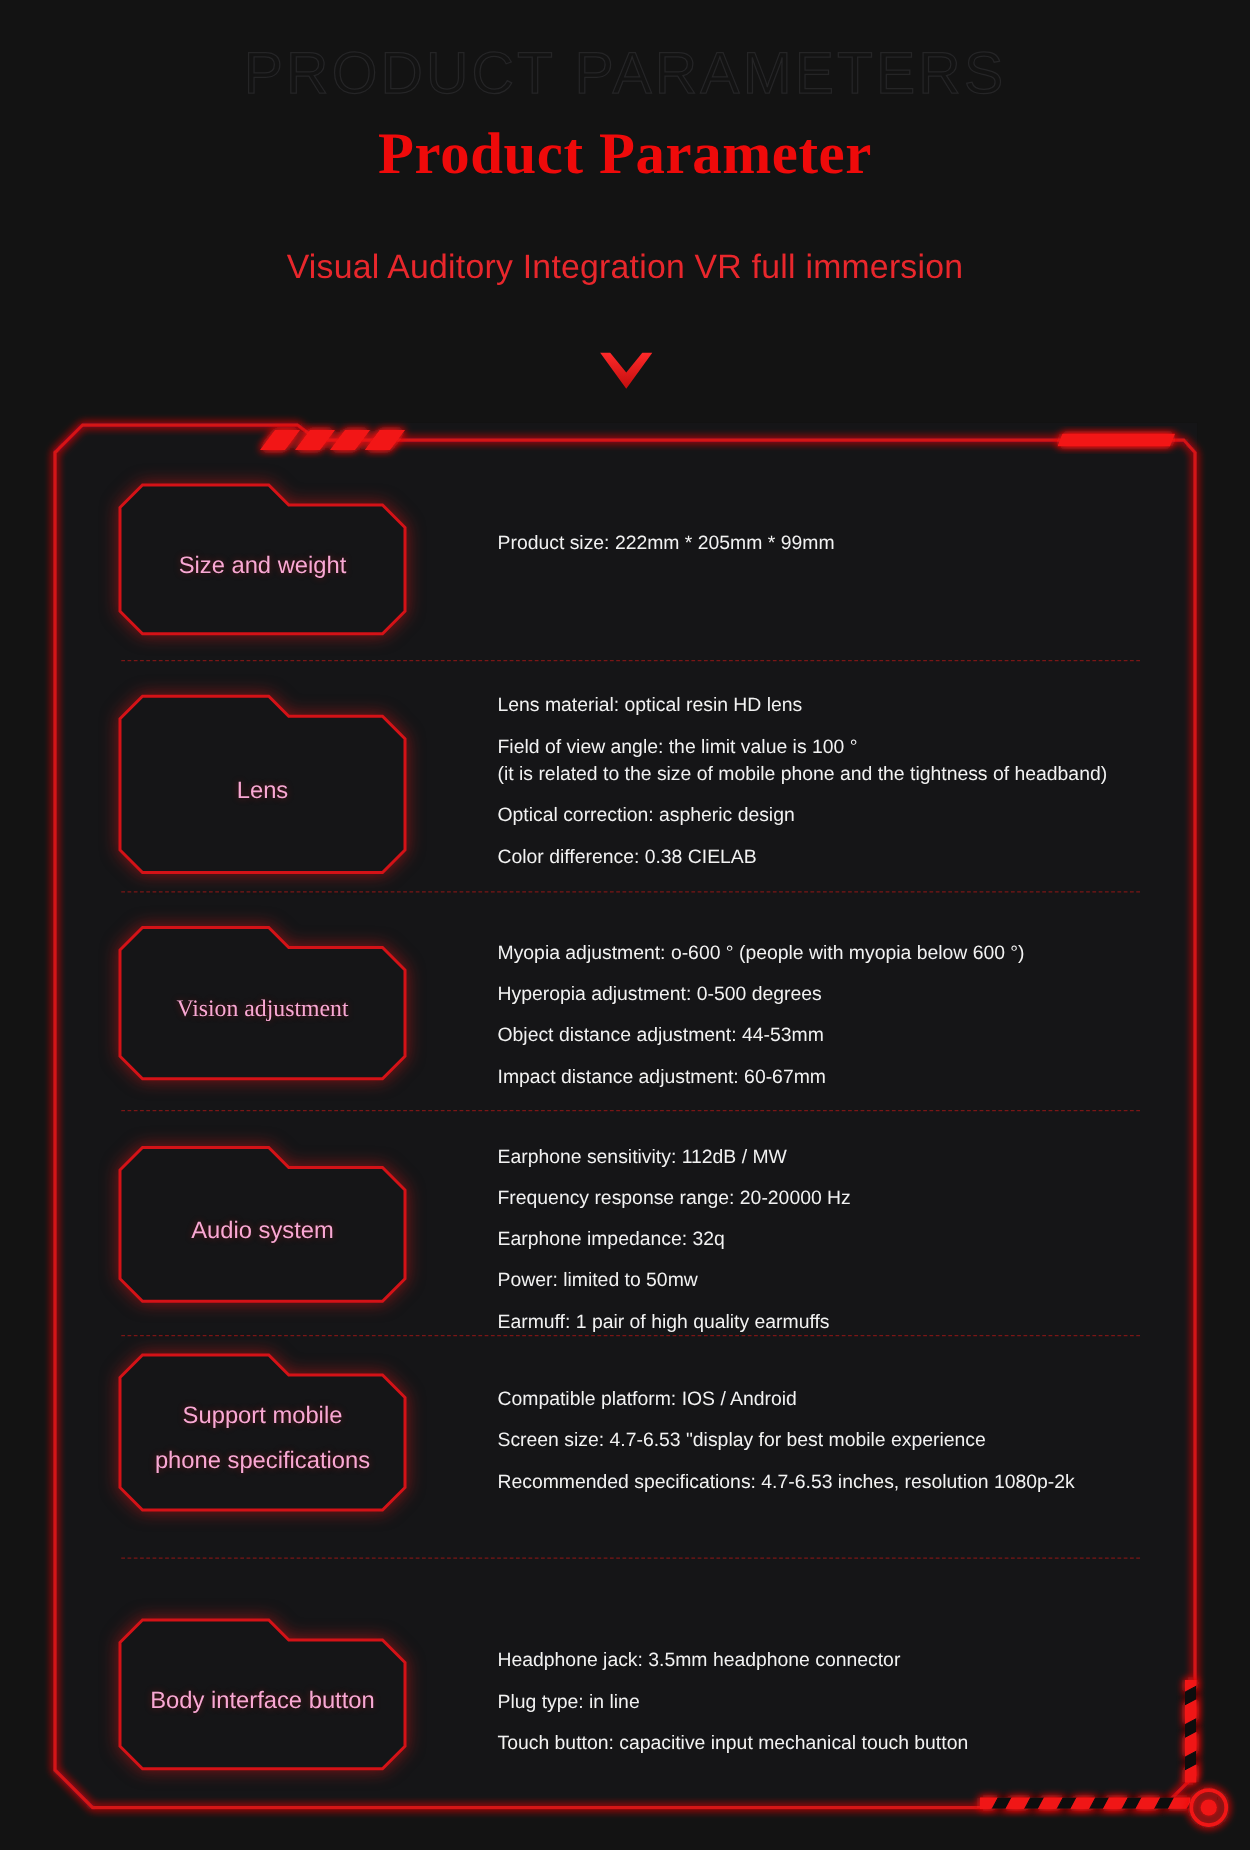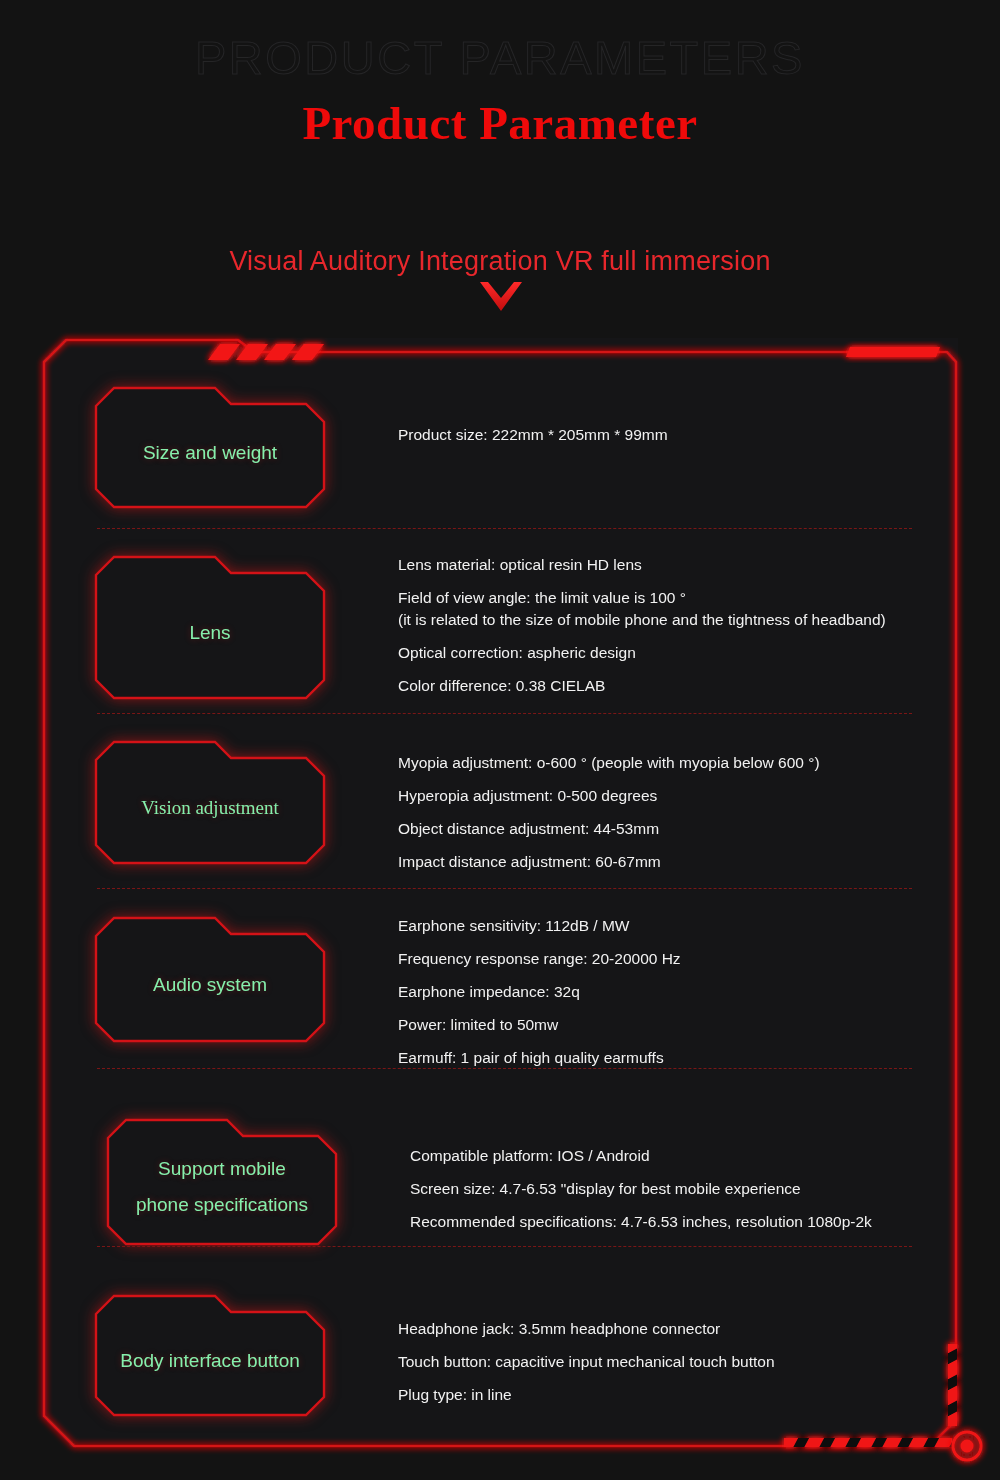--- a/index.html
+++ b/index.html
@@ -36,21 +36,20 @@
     font-size:47px;
     color:#ef0a0a;
     letter-spacing:.5px;
   }
   .sub-title {
     position:absolute; top:198px; left:0; width:1000px;
     text-align:center;
     font-size:27px;
     color:#e8272c;
     letter-spacing:.2px;
-    margin-top:48px;
   }
 
   
   .chevron {
     position:absolute; top:282px; left:480px;
     width:42px; height:30px;
   }
 
   
   .panel {
@@ -79,21 +78,21 @@
     position:relative;
     width:232px;
     flex:0 0 232px;
     margin-left:52px;
   }
   .label-svg { display:block; filter: drop-shadow(0 0 7px rgba(230,20,20,.55)); }
   .label-text {
     position:absolute; left:0; top:0; width:232px; height:100%;
     display:flex; flex-direction:column;
     align-items:center; justify-content:center;
-    color:#86efac;
+    color:#f9a8d4;
     font-size:19px;
     line-height:36px;
     text-align:right;
     padding-top:10px;
     text-shadow:0 0 6px rgba(235,25,25,.35);
   }
 
   
   .content {
     flex:1 1 auto;
@@ -245,21 +244,21 @@
         </div>
         <div class="content" style="padding-top: 0px;">
           <p>Earphone sensitivity: 112dB / MW</p>
           <p>Frequency response range: 20-20000 Hz</p>
           <p>Earphone impedance: 32q</p>
           <p>Power: limited to 50mw</p>
           <p>Earmuff: 1 pair of high quality earmuffs</p>
         </div>
       </div>
       <div class="row-sep" style="position: absolute; top: 730px; border-top-color: rgb(122, 22, 22);"></div>
-      <div class="row" style="position: absolute; left: 0px; top: 780px; width: 736px; padding-left: 12px;">
+      <div class="row" style="position: absolute; left: 0px; top: 744px; width: 736px;">
         <div class="label-box" style="height: 128px;">
           <svg class="label-svg" width="232" height="128" viewBox="0 0 232 128">
             <path d="M 0 18 L 18 0 L 119 0 L 135 16 L 210 16 L 228 34 L 228 106 L 210 124 L 18 124 L 0 106 Z" transform="translate(2,2)" fill="#151517" stroke="#d41217" stroke-width="2.4"></path>
           </svg>
           <div class="label-text">
             <span>Support mobile</span>
             <span>phone specifications</span>
           </div>
         </div>
         <div class="content" style="padding-top: 28px;">
@@ -273,19 +272,19 @@
         <div class="label-box" style="height: 123px;">
           <svg class="label-svg" width="232" height="123" viewBox="0 0 232 123">
             <path d="M 0 18 L 18 0 L 119 0 L 135 16 L 210 16 L 228 34 L 228 101 L 210 119 L 18 119 L 0 101 Z" transform="translate(2,2)" fill="#151517" stroke="#d41217" stroke-width="2.4"></path>
           </svg>
           <div class="label-text">
             <span>Body interface button</span>
           </div>
         </div>
         <div class="content" style="padding-top: 25px;">
           <p>Headphone jack: 3.5mm headphone connector</p>
+          <p>Plug type: in line</p>
           <p>Touch button: capacitive input mechanical touch button</p>
-          <p>Plug type: in line</p>
         </div>
       </div>
     </div>
 
 </div>
 
 </body></html>

